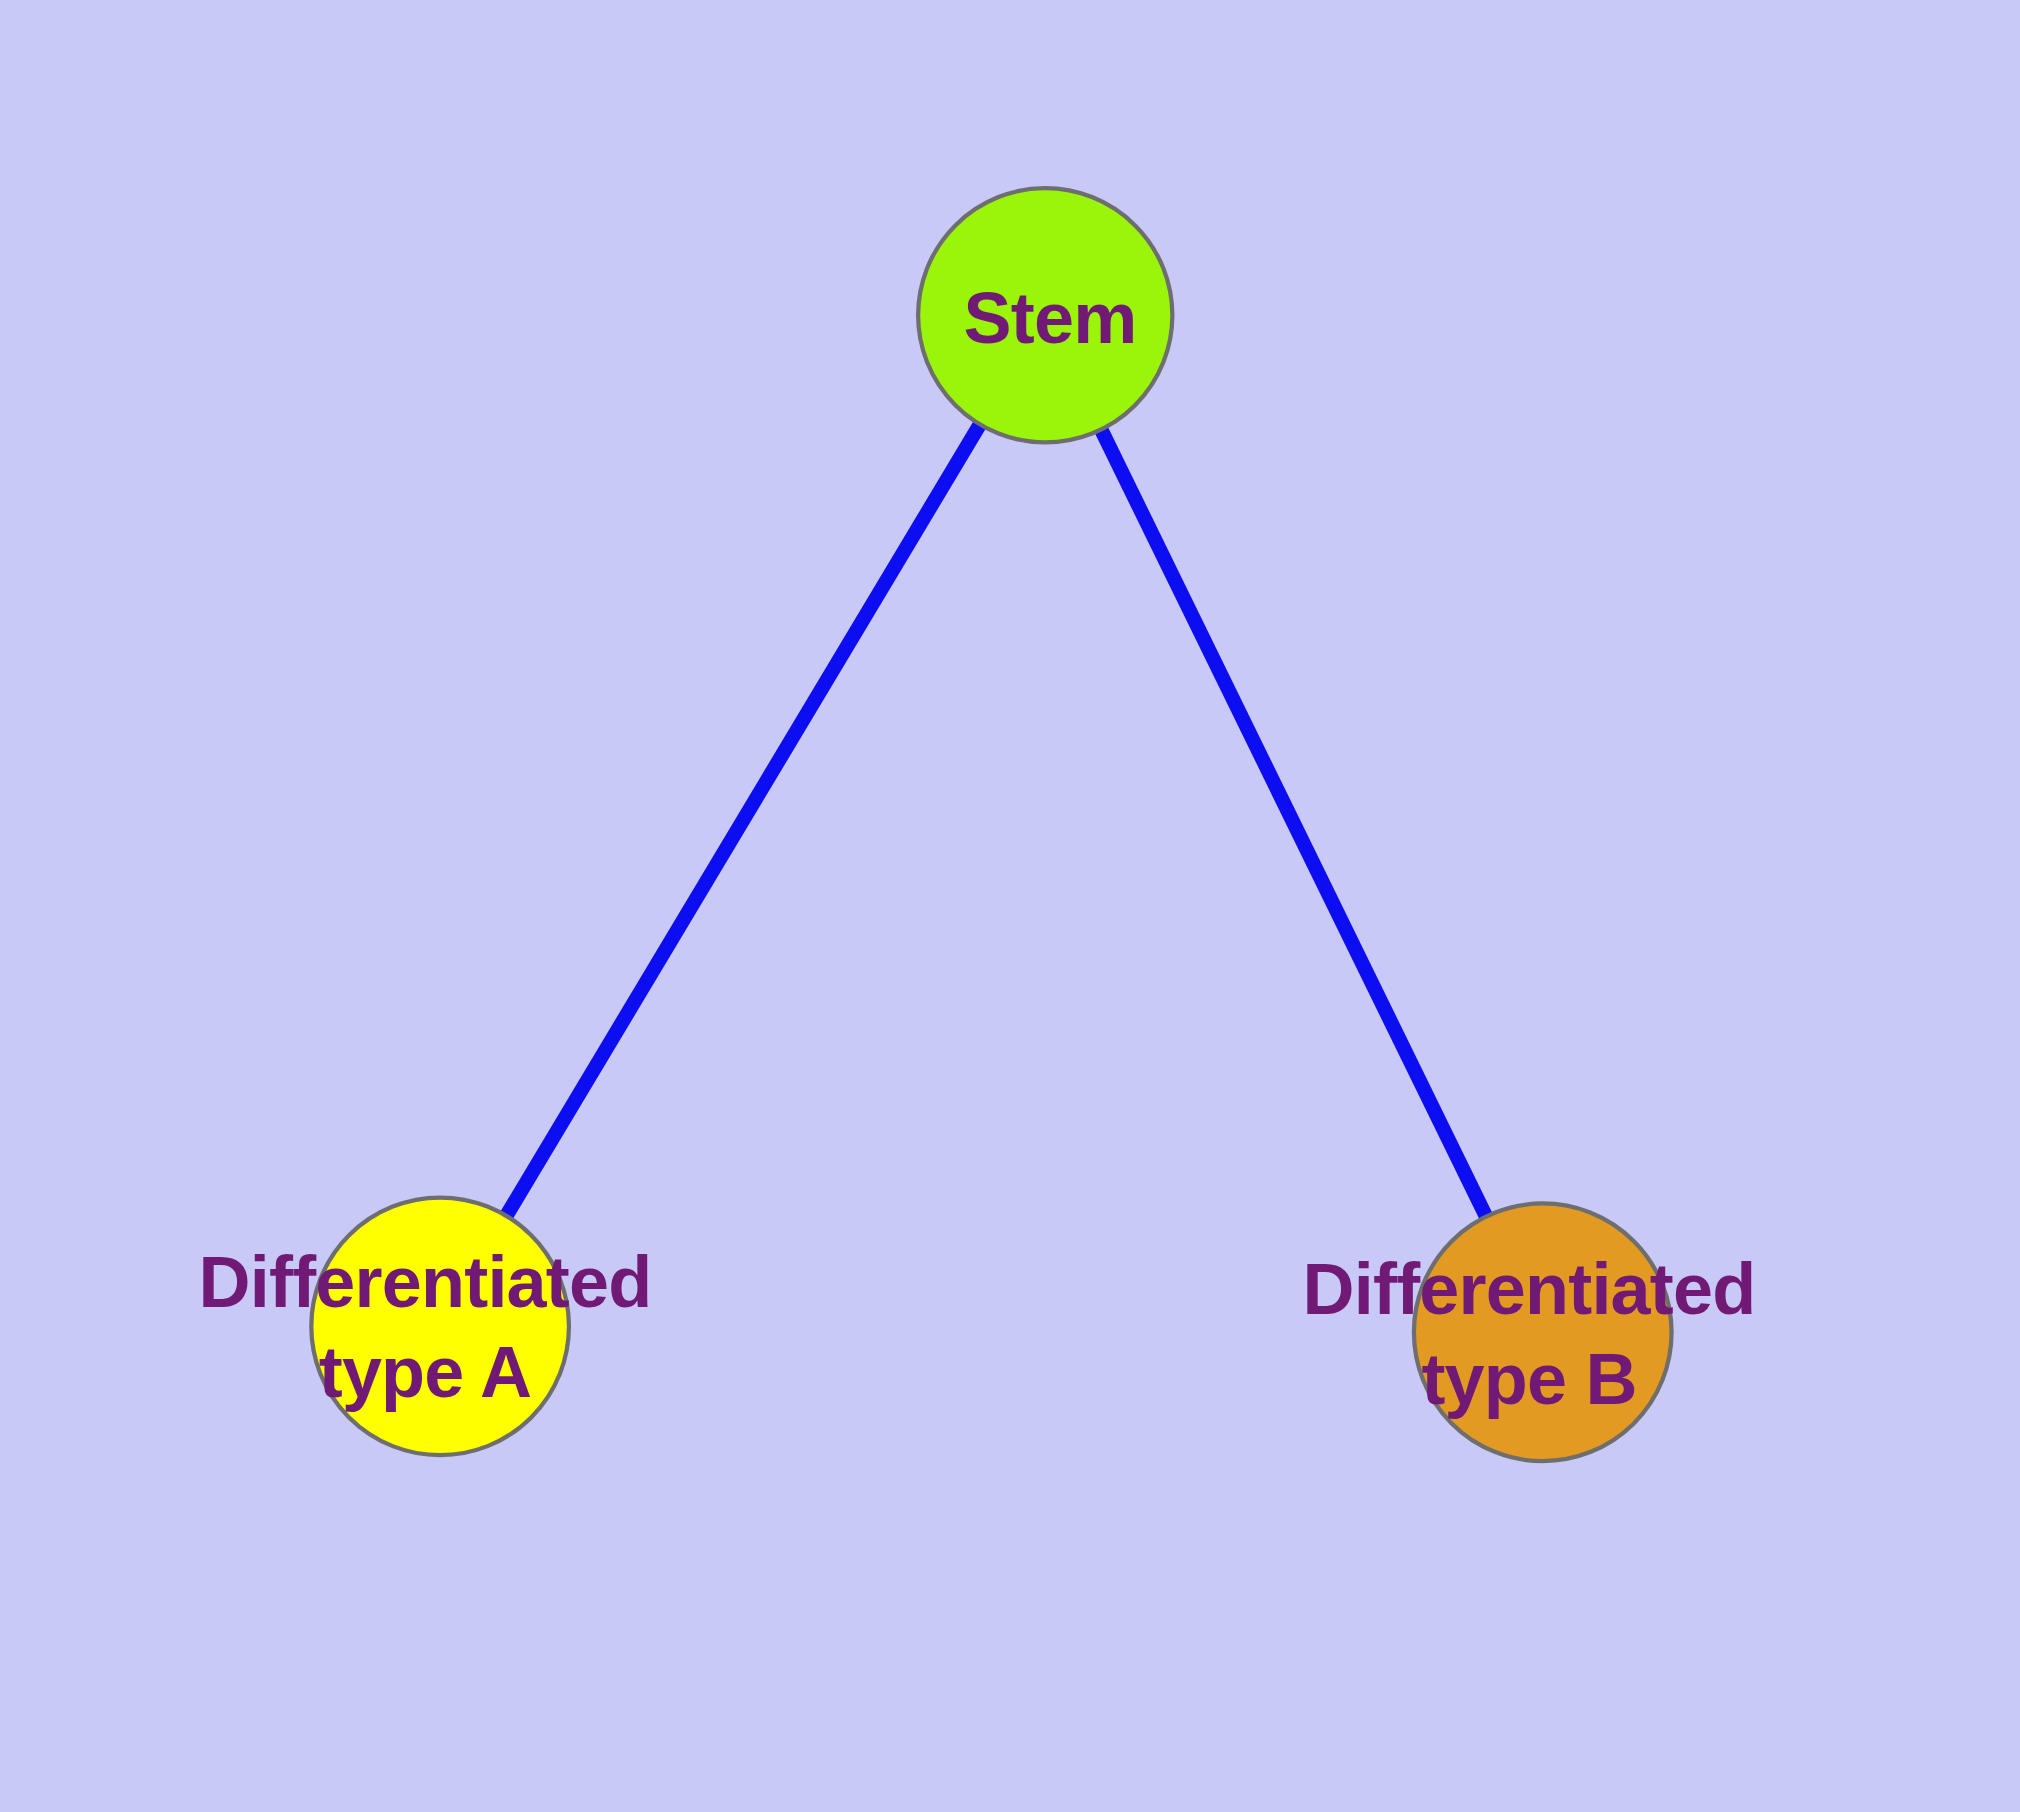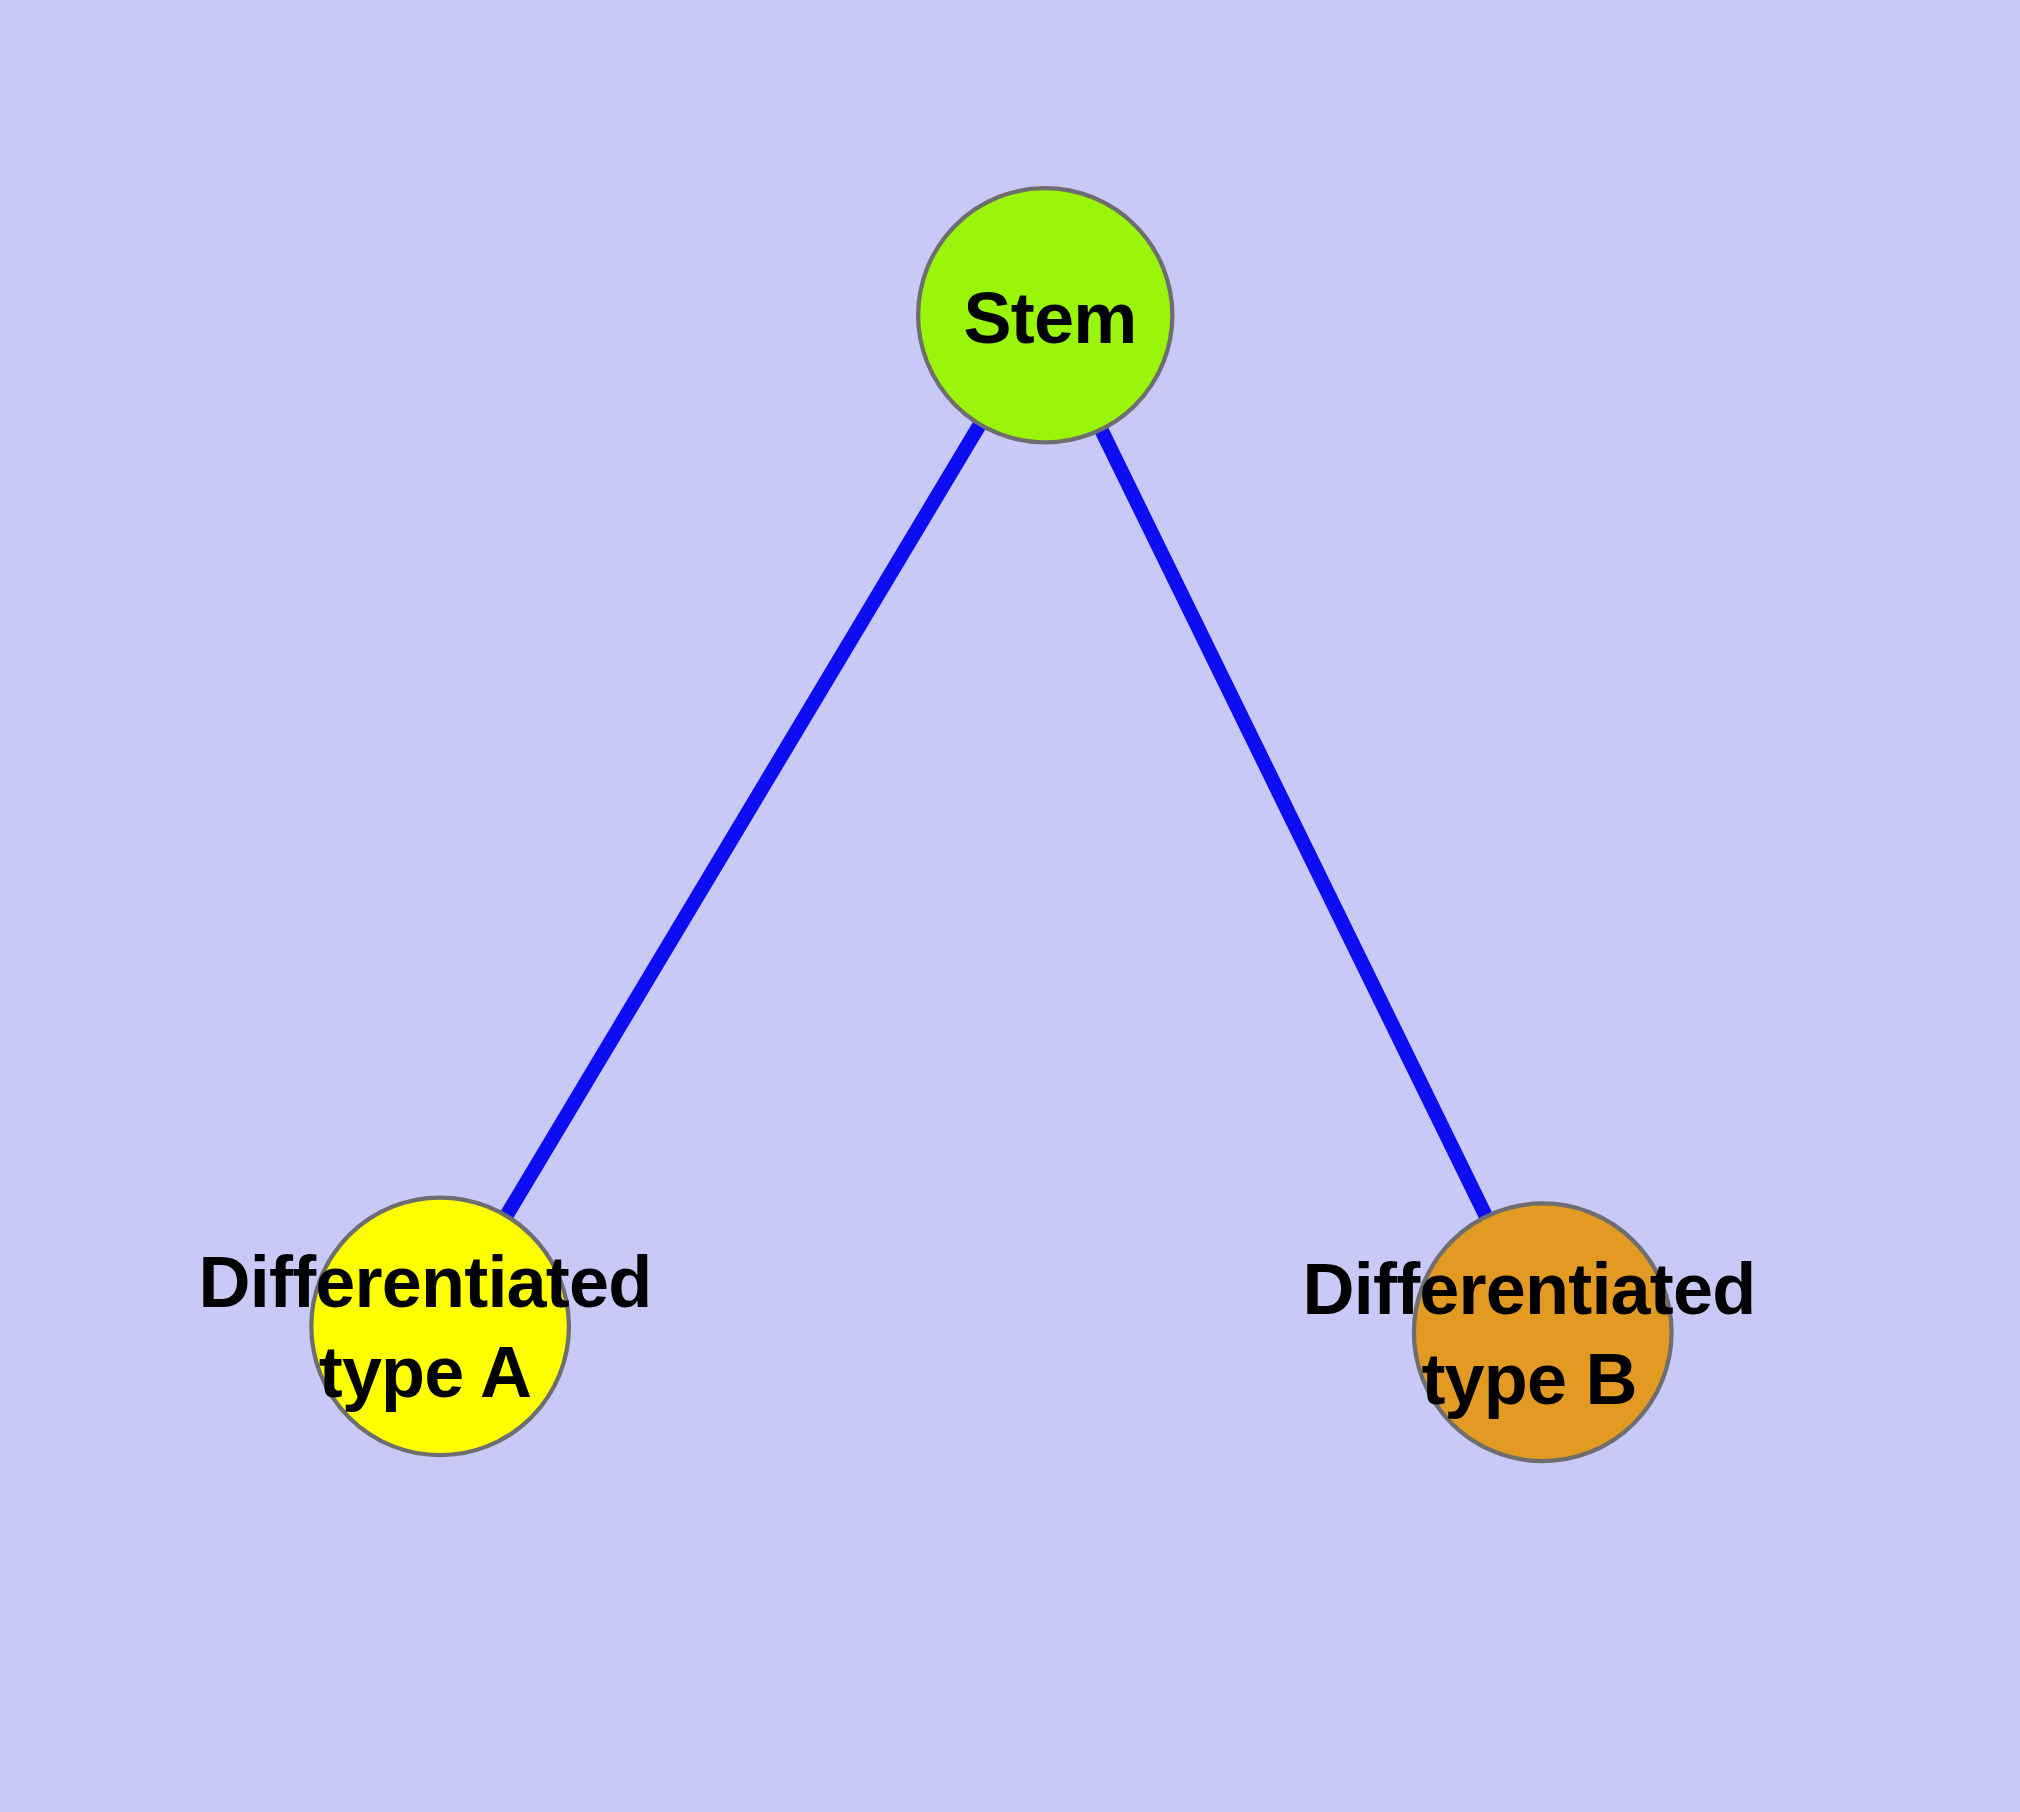--- a/index.html
+++ b/index.html
@@ -20,21 +20,21 @@
     position: absolute;
     left: 0;
     top: 0;
   }
   .node-label {
     position: absolute;
     transform: translate(-50%, -50%);
     font-weight: bold;
     font-size: 72px;
     line-height: 90px;
-    color: #000000;
+    color: #701a75;
     text-align: center;
     white-space: pre-line;
     letter-spacing: -0.8px;
     pointer-events: none;
   }
 </style>
 </head>
 <body>
 
 <div class="stage">

